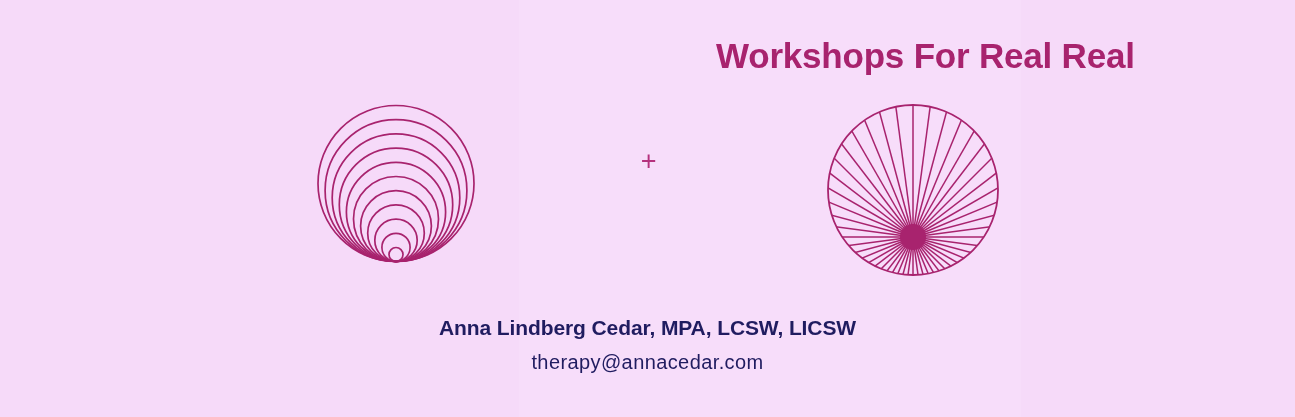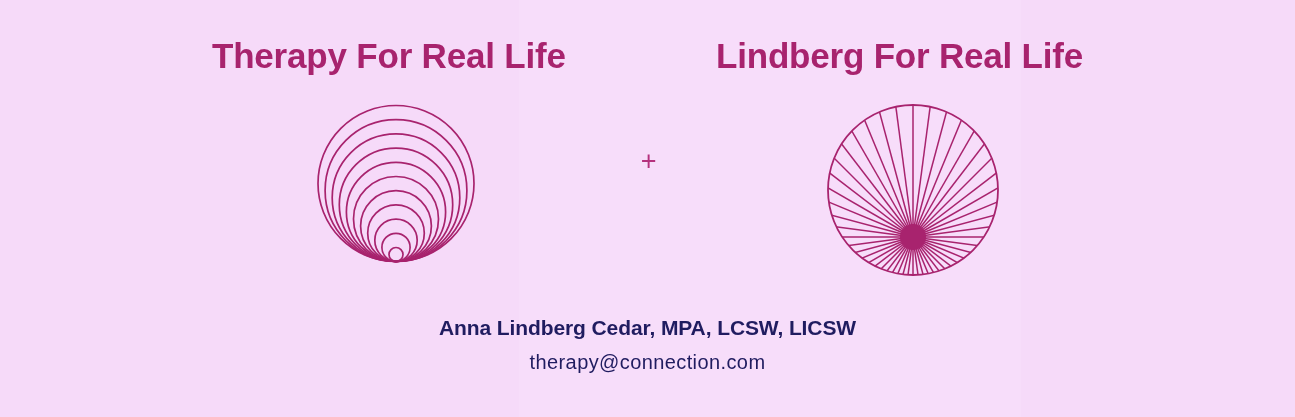--- a/index.html
+++ b/index.html
@@ -124,23 +124,22 @@
     margin: 0;
   }
 </style>
 </head>
 <body>
 
 <div id="banner">
 
   <div class="center-panel"></div>
 
-  <div class="heading" id="heading-therapy">Therapy For Real Life</div>
-
-  <div class="heading" id="heading-workshops">Lindberg For Real Life</div>
+
+  <div class="heading" id="heading-workshops">Workshops For Real Real</div>
 
   <div class="graphic" id="graphic-rings">
     <svg width="196" height="180" viewBox="0 0 196 180" xmlns="http://www.w3.org/2000/svg">
       <g fill="none" stroke="#a8236e" stroke-width="1.7">
         <circle cx="98" cy="79.5" r="78"></circle>
         <circle cx="98" cy="86.6" r="70.9"></circle>
         <circle cx="98" cy="93.7" r="63.8"></circle>
         <circle cx="98" cy="100.8" r="56.7"></circle>
         <circle cx="98" cy="107.9" r="49.6"></circle>
         <circle cx="98" cy="115.0" r="42.5"></circle>
@@ -214,16 +213,16 @@
       <circle cx="95" cy="133" r="13" fill="#a8236e" stroke="none"></circle>
     </svg>
   </div>
 
   <div id="tagline">
     <span class="line">+</span>
   </div>
 
   <div id="contact">
     <p id="contact-name">Anna Lindberg Cedar, MPA, LCSW, LICSW</p>
-    <p id="contact-email">therapy@connection.com</p>
+    <p id="contact-email">therapy@annacedar.com</p>
   </div>
 
 </div>
 
 </body></html>

